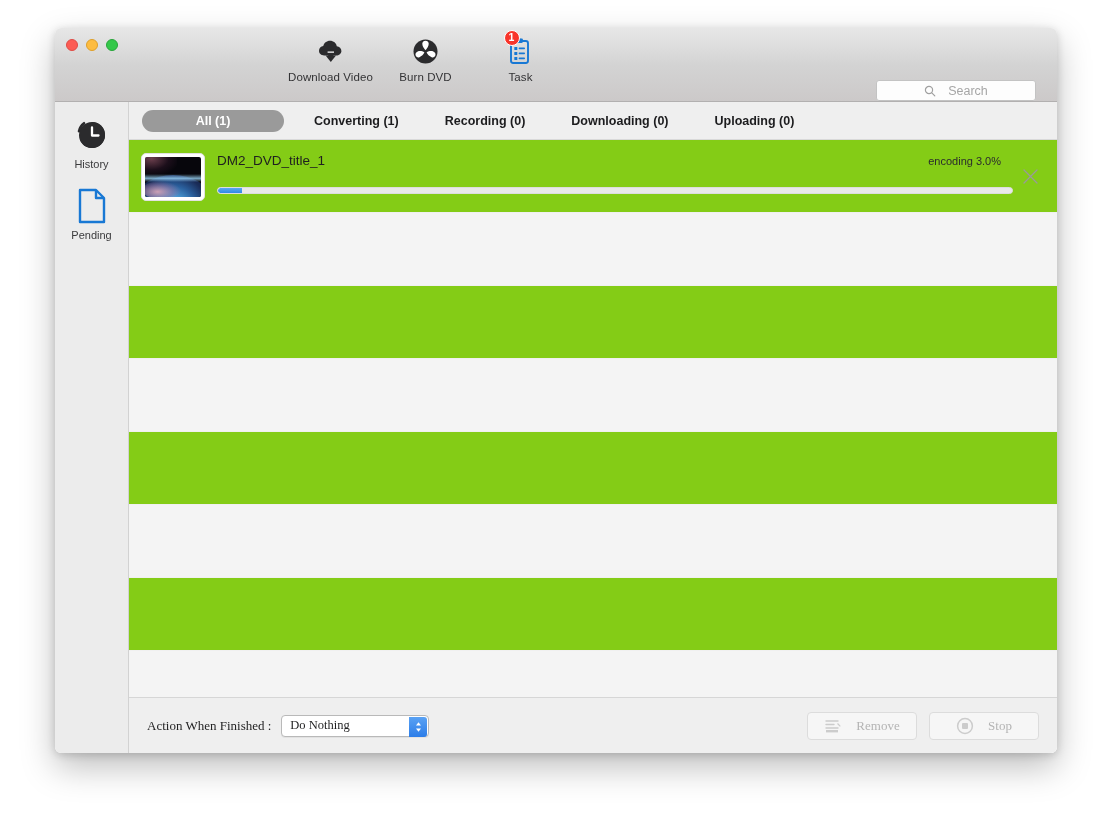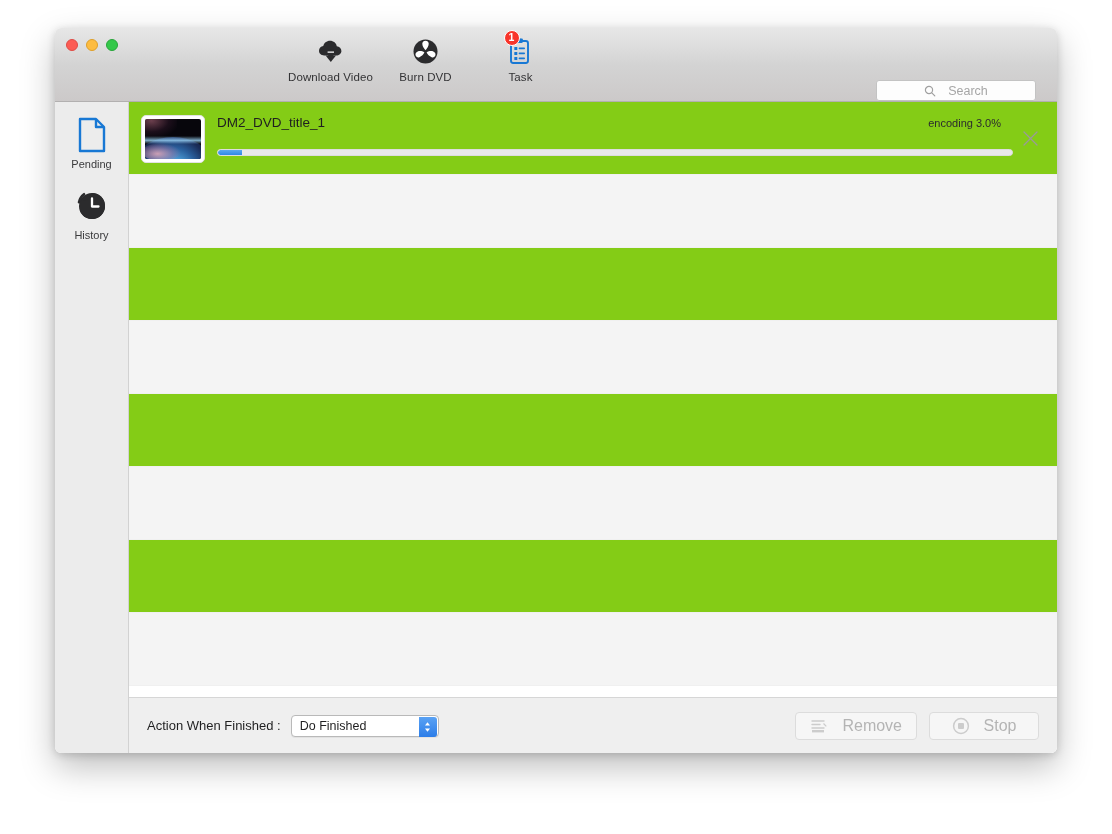--- a/index.html
+++ b/index.html
@@ -275,20 +275,21 @@
 
   
   #bottombar {
     height: 56px;
     flex: 0 0 56px;
     background: #efefef;
     border-top: 1px solid #d6d6d6;
     display: flex;
     align-items: center;
     padding: 0 18px 0 18px;
+    font-family: Liberation Serif, serif;
   }
   #action-label {
     font-size: 13px;
     color: #1f1f20;
     margin-right: 10px;
     white-space: nowrap;
   }
   #action-select {
     width: 148px; height: 22px;
     background: #ffffff;
@@ -326,21 +327,21 @@
     display: flex;
     align-items: center;
     justify-content: center;
     gap: 14px;
     padding: 0 14px;
     margin-left: 12px;
     cursor: default;
   }
   .btn.disabled { opacity: 1; }
   .btn-label {
-    font-size: 16px;
+    font-size: 13px;
     color: #b4b4b4;
   }
   .btn-ico { display: flex; align-items: center; }
 </style>
 </head>
 <body>
 
 <div id="app-window">
 
   <div id="toolbar">
@@ -409,45 +410,52 @@
       <span id="search-placeholder">Search</span>
     </div>
   </div>
 
   <div id="body-area">
 
     <div id="sidebar">
 
       <div class="side-item">
         <div class="side-icon">
-          <svg width="32" height="38" viewBox="0 0 32 38">
-            <path d="M4 3h16l8 8v24H4z" fill="none" stroke="#1878d4" stroke-width="2.4" stroke-linejoin="round"></path>
-            <path d="M20 3v8h8" fill="none" stroke="#1878d4" stroke-width="2.4" stroke-linejoin="round"></path>
-          </svg>
-        </div>
-        <div class="side-label">Pending</div>
-      </div>
-
-      <div class="side-item">
-        <div class="side-icon">
           <svg width="34" height="34" viewBox="0 0 34 34">
             <path d="M17 4a13 13 0 1 1-12.2 17.4" fill="#2b2b2d"></path>
             <circle cx="17" cy="17" r="13" fill="#2b2b2d"></circle>
             <path d="M17 9.5v8h6.5" fill="none" stroke="#ffffff" stroke-width="2.3" stroke-linecap="round" stroke-linejoin="round"></path>
             <path d="M10.5 5.5l-4.8 5.2 6.8 1.2z" fill="#2b2b2d"></path>
             <path d="M4 13.2a13 13 0 0 1 5-8" fill="none" stroke="#2b2b2d" stroke-width="2.6" stroke-linecap="round"></path>
           </svg>
         </div>
         <div class="side-label">History</div>
       </div>
 
+      <div class="side-item">
+        <div class="side-icon">
+          <svg width="32" height="38" viewBox="0 0 32 38">
+            <path d="M4 3h16l8 8v24H4z" fill="none" stroke="#1878d4" stroke-width="2.4" stroke-linejoin="round"></path>
+            <path d="M20 3v8h8" fill="none" stroke="#1878d4" stroke-width="2.4" stroke-linejoin="round"></path>
+          </svg>
+        </div>
+        <div class="side-label">Pending</div>
+      </div>
+
     </div>
 
     <div id="content">
 
+      <div id="tabbar">
+        <div class="tab active">All (1)</div>
+        <div class="tab">Converting (1)</div>
+        <div class="tab">Recording (0)</div>
+        <div class="tab">Downloading (0)</div>
+        <div class="tab">Uploading (0)</div>
+      </div>
 
       <div id="task-list">
 
         <div class="row odd">
           <div class="task-row">
             <div class="thumb">
               <div class="thumb-inner">
                 <div class="sky-tint"></div>
                 <div class="earth-glow"></div>
                 <div class="earth-limb"></div>
@@ -475,21 +483,21 @@
         <div class="row odd"></div>
         <div class="row even"></div>
         <div class="row odd"></div>
         <div class="row even"></div>
       </div>
 
       <div id="bottombar">
         <div id="action-label">Action When Finished :</div>
 
         <div id="action-select">
-          <div id="action-value">Do Finished</div>
+          <div id="action-value">Do Nothing</div>
           <div id="select-stepper">
             <svg width="9" height="14" viewBox="0 0 9 14">
               <path d="M4.5 2.2L7 5.6H2z" fill="#ffffff"></path>
               <path d="M4.5 11.8L2 8.4h5z" fill="#ffffff"></path>
             </svg>
           </div>
         </div>
 
         <div class="spacer"></div>
 

